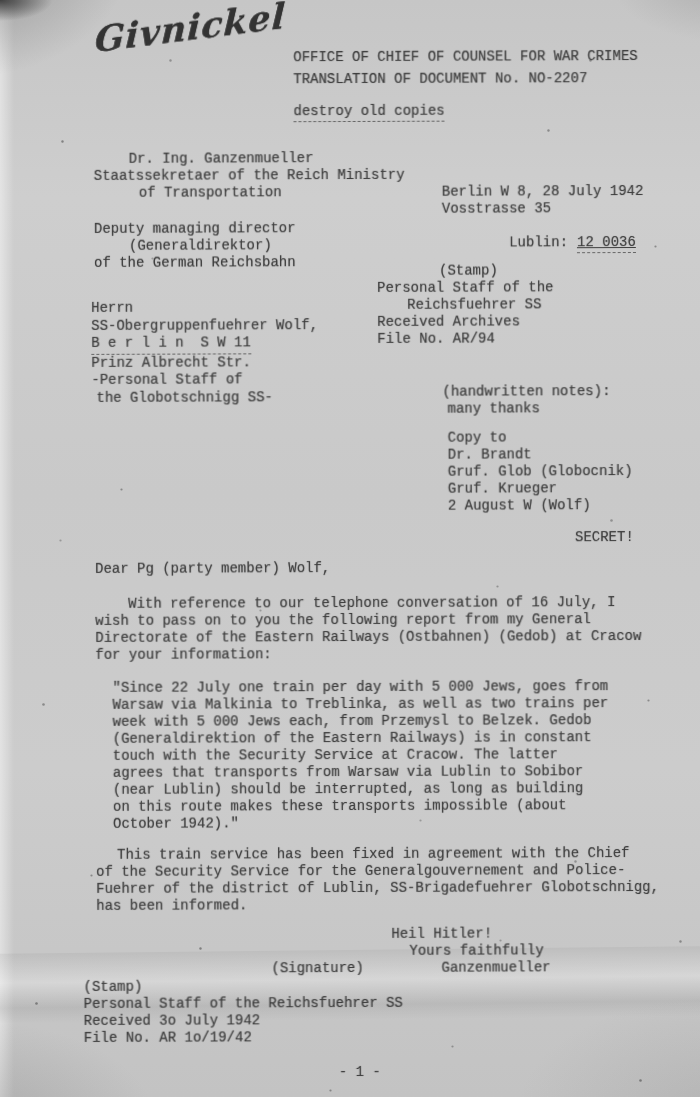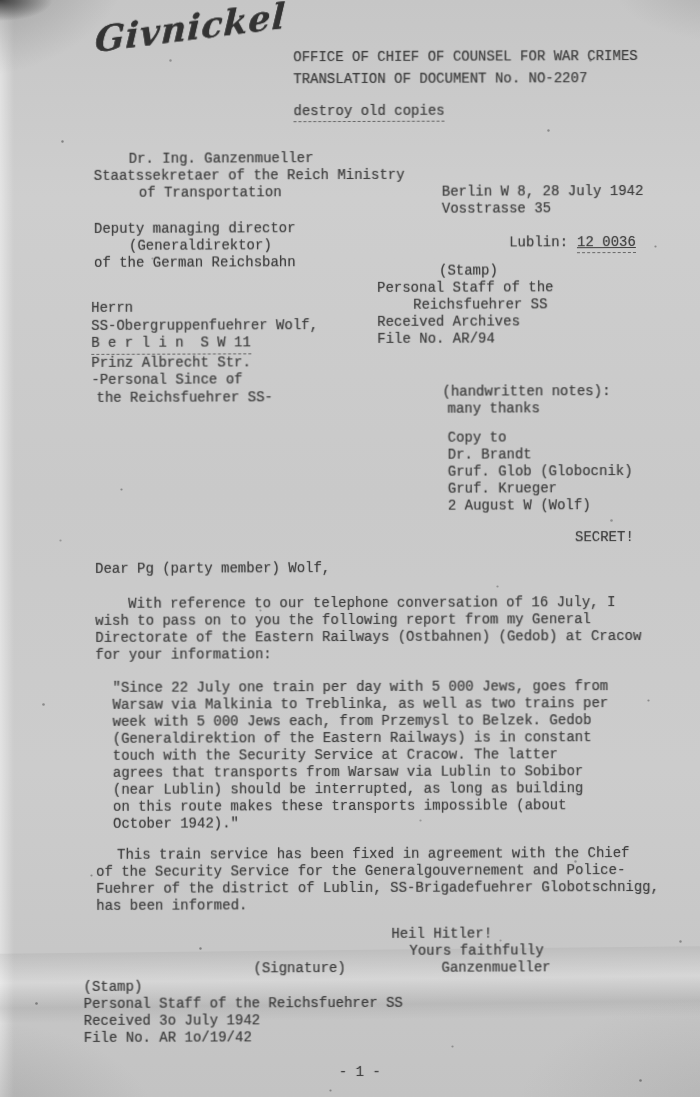--- a/index.html
+++ b/index.html
@@ -43,21 +43,21 @@
       170px 60px 0 .7px rgba(40,40,40,.35);
   }
   .ink{position:absolute;inset:0;opacity:.9;filter:blur(.22px);transform:rotate(-0.2deg);}
   .blk{position:absolute;}
   .ln{font-size:14px;line-height:17px;white-space:pre;text-shadow:0 0 1px rgba(45,45,45,.5);}
   .lh18 .ln{line-height:17.5px;}
   .hdr .ln{line-height:22px;}
   .ind33{padding-left:33px;}
   .ind45{padding-left:45px;}
   .ind35{padding-left:35px;}
-  .ind30{padding-left:30px;text-align:center;}
+  .ind30{padding-left:30px;}
   .ind21{padding-left:21px;}
   .ind5{padding-left:5px;}
   .gap{height:19px;}
   .gap12{height:12px;}
   .u-dash{display:inline-block;border-bottom:1.4px dashed rgba(52,52,52,.75);padding-bottom:1px;}
   .phone-val{margin-left:9px;text-decoration:underline;}
   .handwriting{
     position:absolute;left:96px;top:4px;width:230px;
     font-family:"DejaVu Serif","Liberation Serif",serif;
     font-style:italic;font-weight:bold;font-size:35px;color:#242424;
@@ -110,22 +110,22 @@
       <div class="ln ind30">Reichsfuehrer SS</div>
       <div class="ln">Received Archives</div>
       <div class="ln">File No. AR/94</div>
     </div>
 
     <div class="blk lh18" style="left:92px;top:299px">
       <div class="ln">Herrn</div>
       <div class="ln">SS-Obergruppenfuehrer Wolf,</div>
       <div class="ln"><span class="u-dash">B e r l i n  S W 11</span></div>
       <div class="ln">Prinz Albrecht Str.</div>
-      <div class="ln">-Personal Since of</div>
-      <div class="ln ind5">the Reichsfuehrer SS-</div>
+      <div class="ln">-Personal Staff of</div>
+      <div class="ln ind5">the Globotschnigg SS-</div>
     </div>
 
     <div class="blk" style="left:443px;top:384px">
       <div class="ln">(handwritten notes):</div>
       <div class="ln ind5">many thanks</div>
       <div class="gap12"></div>
       <div class="ln ind5">Copy to</div>
       <div class="ln ind5">Dr. Brandt</div>
       <div class="ln ind5">Gruf. Glob (Globocnik)</div>
       <div class="ln ind5">Gruf. Krueger</div>
@@ -164,21 +164,21 @@
       <div class="ln">of the Security Service for the Generalgouvernement and Police-</div>
       <div class="ln">Fuehrer of the district of Lublin, SS-Brigadefuehrer Globotschnigg,</div>
       <div class="ln">has been informed.</div>
     </div>
 
     <div class="blk" style="left:390px;top:926px">
       <div class="ln">Heil Hitler!</div>
       <div class="ln" style="padding-left:18px">Yours faithfully</div>
     </div>
 
-    <div class="blk" style="left:252px;top:960px">
+    <div class="blk" style="left:270px;top:960px">
       <div class="ln">(Signature)</div>
     </div>
     <div class="blk" style="left:440px;top:960px">
       <div class="ln">Ganzenmueller</div>
     </div>
 
     <div class="blk" style="left:82px;top:978px">
       <div class="ln">(Stamp)</div>
       <div class="ln">Personal Staff of the Reichsfuehrer SS</div>
       <div class="ln">Received 3o July 1942</div>

